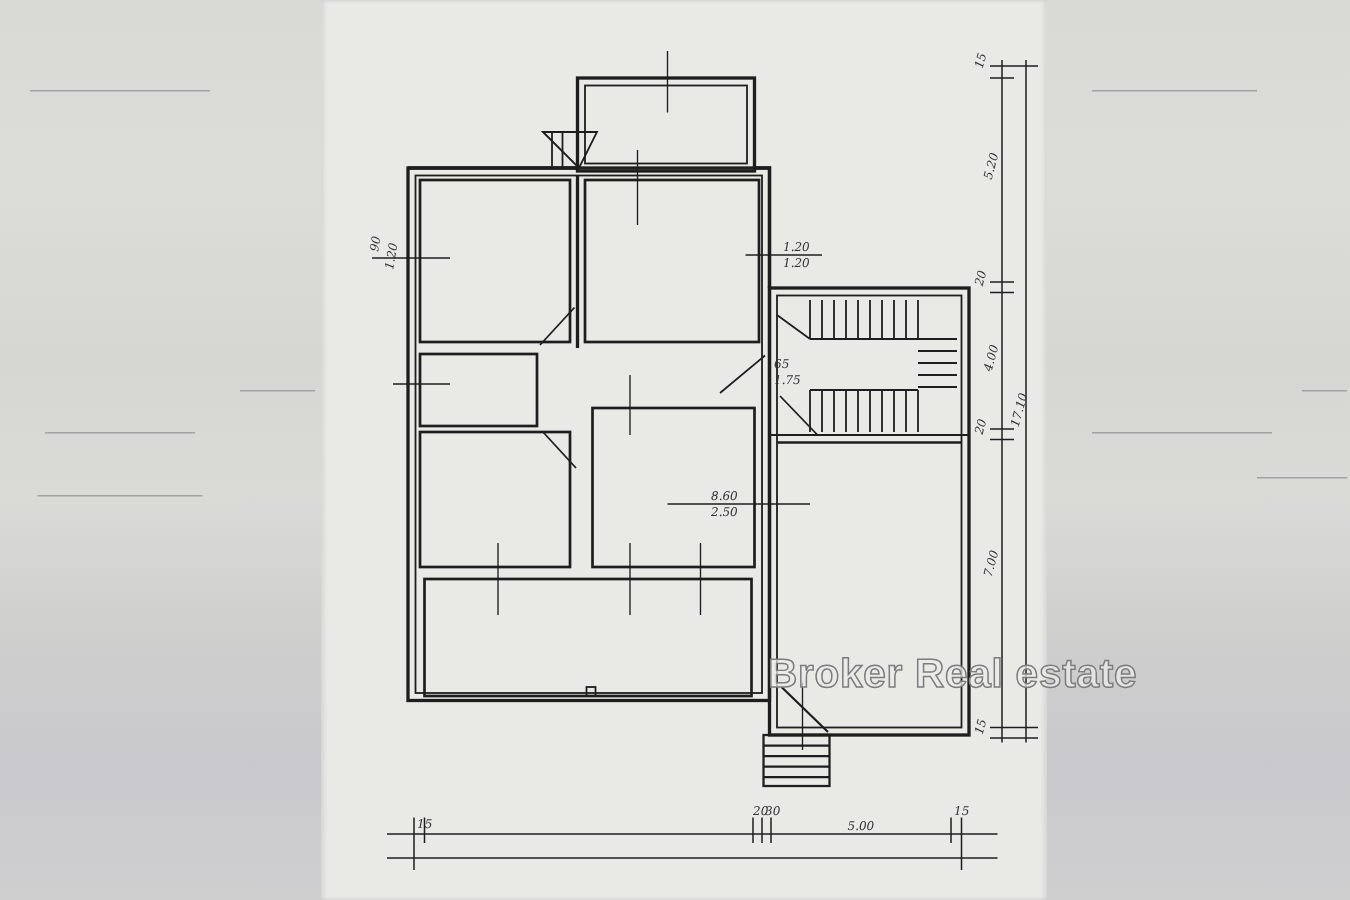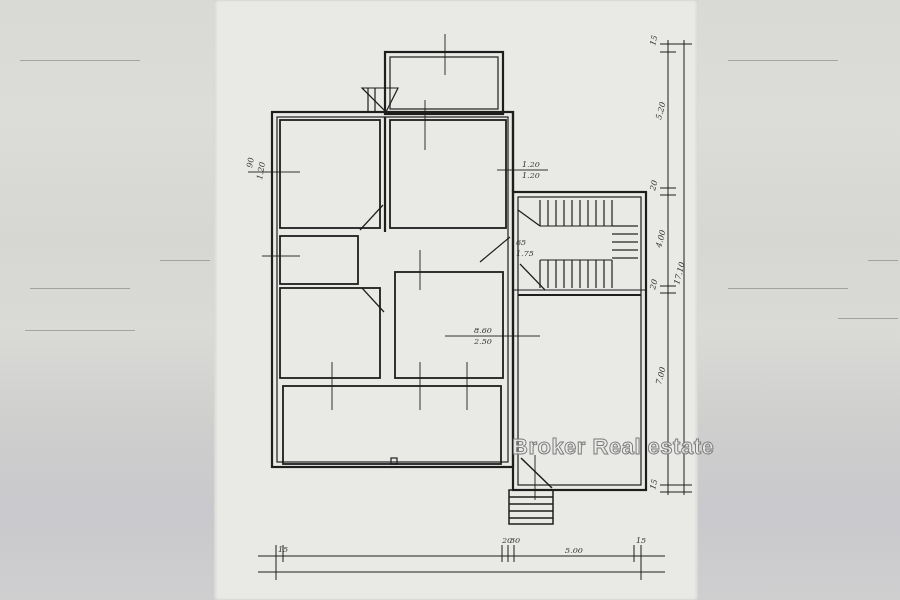--- a/index.html
+++ b/index.html
@@ -7,21 +7,21 @@
          background:#d4d4d2; font-family:"Liberation Sans", sans-serif; }
   .side { position:absolute; top:0; height:600px;
           background: linear-gradient(180deg,#d9d9d6 0%,#dcdcd8 20%,#d6d6d3 40%,#dadad7 55%,#cfcfce 70%,#c9c8cc 85%,#cfcfd0 100%); }
   .side .streak { position:absolute; height:1px; background:#777; opacity:.55; }
   #left-bg { left:0; width:214px; }
   #right-bg { left:698px; width:202px; }
   #sheet { position:absolute; left:214px; top:0; width:484px; height:600px;
            background:#e9e9e6; box-shadow: inset 2px 0 3px rgba(0,0,0,.08), inset -2px 0 3px rgba(0,0,0,.08); }
   #plan { position:absolute; left:0; top:0; }
   .dim { font-family:"DejaVu Serif", serif; font-style:italic; font-size:8px; fill:#333; }
-  #watermark { position:absolute; left:512px; top:434px; font-size:22px; font-weight:bold;
+  #watermark { position:absolute; left:512px; top:434px; font-size:27px; font-weight:bold;
                letter-spacing:0.5px; color:rgba(235,235,235,0.75);
                -webkit-text-stroke:1px #7d7d7d; white-space:nowrap; }
 </style>
 </head>
 <body>
 
 <div id="left-bg" class="side">
   <div class="streak" style="left:20px;top:60px;width:120px;"></div>
   <div class="streak" style="left:30px;top:288px;width:100px;"></div>
   <div class="streak" style="left:25px;top:330px;width:110px;"></div>

